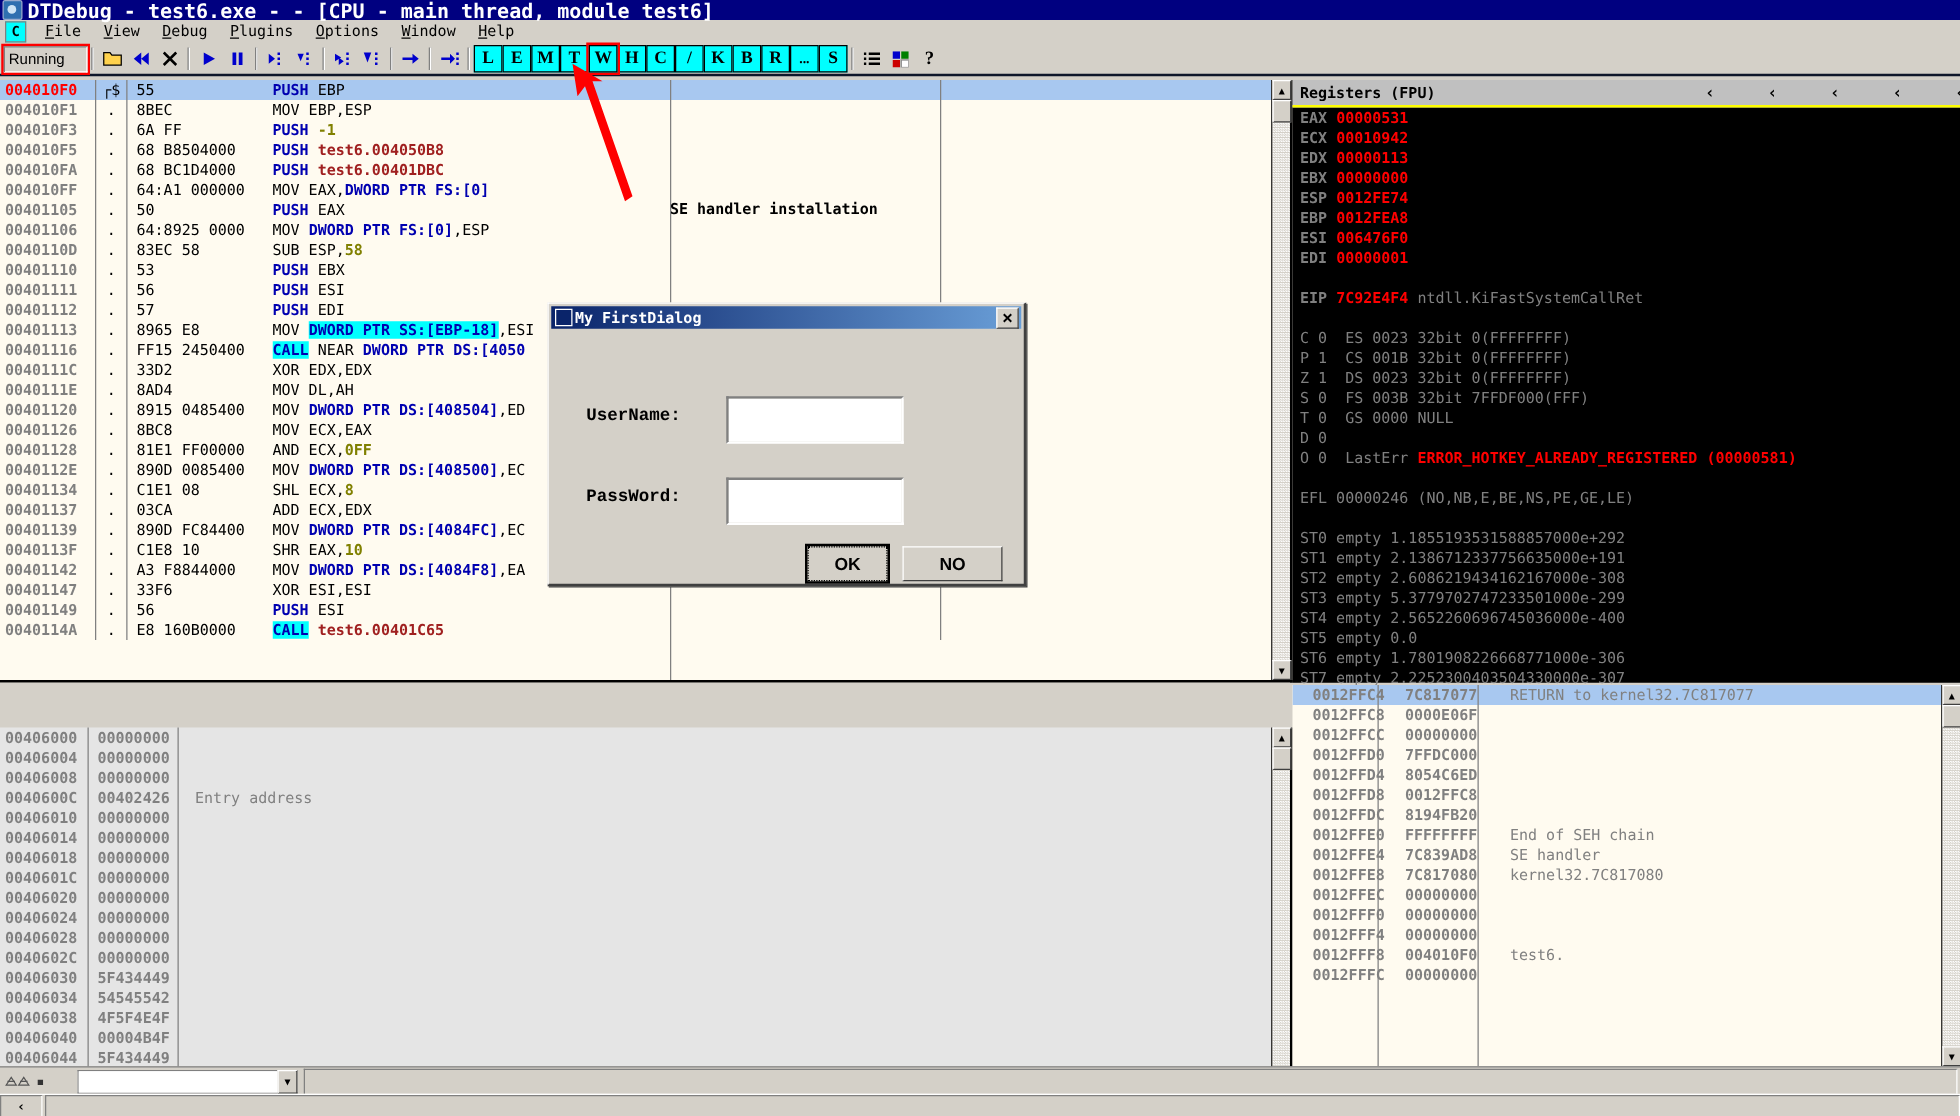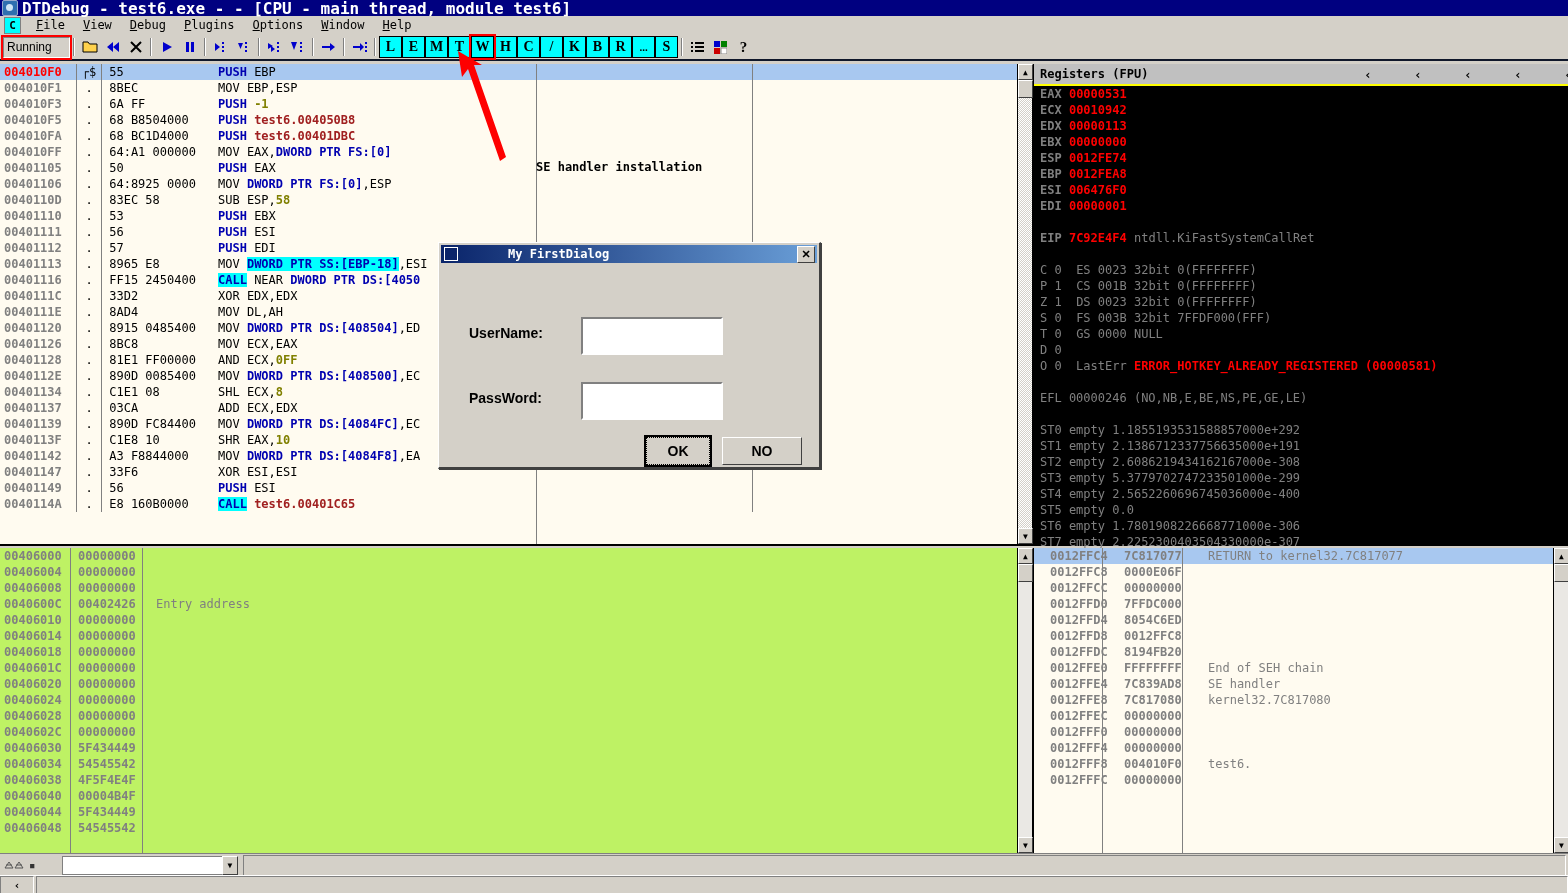--- a/index.html
+++ b/index.html
@@ -97,22 +97,22 @@
     display:flex;align-items:center;font-weight:bold;font-size:12px;color:#000;
     padding-left:6px;position:relative;
   }
   .reg-head .chev{position:absolute;font-weight:bold;font-size:13px;color:#000;}
   .rline{height:16px;line-height:16px;white-space:pre;padding-left:6px;color:#808080;font-size:12px;}
   .rval{color:#ff0000;font-weight:bold;}
   .rname{color:#808080;font-weight:bold;}
   .rplain{color:#808080;}
 
   
-  #dump{width:1032px;height:100%;background:#bef264;position:relative;
-        border-right:2px solid #000;}
+  #dump{width:1032px;height:100%;background:#e5e5e5;position:relative;
+        border-right:2px solid #000;margin-top:34px;}
   .mline{height:16px;line-height:16px;white-space:pre;display:flex;font-size:12px;color:#808080;}
   .m-addr{width:70px;padding-left:4px;font-weight:bold;flex:0 0 auto;}
   .m-hex{width:72px;padding-left:4px;font-weight:bold;flex:0 0 auto;}
   .m-asc{padding-left:6px;flex:1 1 auto;}
 
   
   #stack{flex:1 1 auto;height:100%;background:#fffbf0;position:relative;}
   .sline{height:16px;line-height:16px;white-space:pre;display:flex;font-size:12px;color:#808080;}
   .sline.sel{background:#a8c8f0;}
   .s-addr{width:68px;padding-left:16px;font-weight:bold;flex:0 0 auto;}
@@ -155,27 +155,27 @@
   .dialog{position:absolute;left:438px;top:242px;width:380px;height:224px;
           background:#d4d0c8;border:2px solid #d4d0c8;
           box-shadow:1px 1px 0 #404040;z-index:30;
           border-top:1px solid #fff;border-left:1px solid #fff;
           border-right:2px solid #404040;border-bottom:2px solid #404040;}
   .dlg-title{height:18px;margin:2px 2px 0 2px;
     background:linear-gradient(to right,#0a246a,#6a9fd8);
     display:flex;align-items:center;color:#fff;font-weight:bold;font-size:12px;
     font-family:"DejaVu Sans Mono",monospace;padding-left:3px;}
   .dlg-ico{width:12px;height:12px;background:#0a246a;border:1px solid #fff;margin-right:2px;flex:0 0 auto;}
-  .dlg-title .t{flex:1 1 auto;white-space:nowrap;margin-left:48px;}
+  .dlg-title .t{flex:1 1 auto;white-space:nowrap;}
   .dlg-close{width:16px;height:15px;background:#d4d0c8;border:1px solid #fff;
      border-right-color:#404040;border-bottom-color:#404040;margin-right:2px;
      display:flex;align-items:center;justify-content:center;
      font-family:"Liberation Sans",sans-serif;font-size:11px;font-weight:bold;color:#000;}
   .dlg-body{position:relative;height:202px;}
-  .dlg-label{position:absolute;font-family:Liberation Sans, sans-serif;
+  .dlg-label{position:absolute;font-family:Liberation Mono, monospace;
      font-size:14px;font-weight:bold;color:#000;}
   .dlg-input{position:absolute;background:#fff;border:2px solid #808080;
      border-right-color:#fff;border-bottom-color:#fff;}
   .dlg-btn{position:absolute;background:#d4d0c8;
      border:1px solid #fff;border-right-color:#404040;border-bottom-color:#404040;
      display:flex;align-items:center;justify-content:center;
      font-family:"Liberation Sans",sans-serif;font-size:14px;font-weight:bold;color:#000;}
   .dlg-btn.focus{outline:1px dotted #000;outline-offset:-3px;border:2px solid #000;}
 </style>
 </head>

